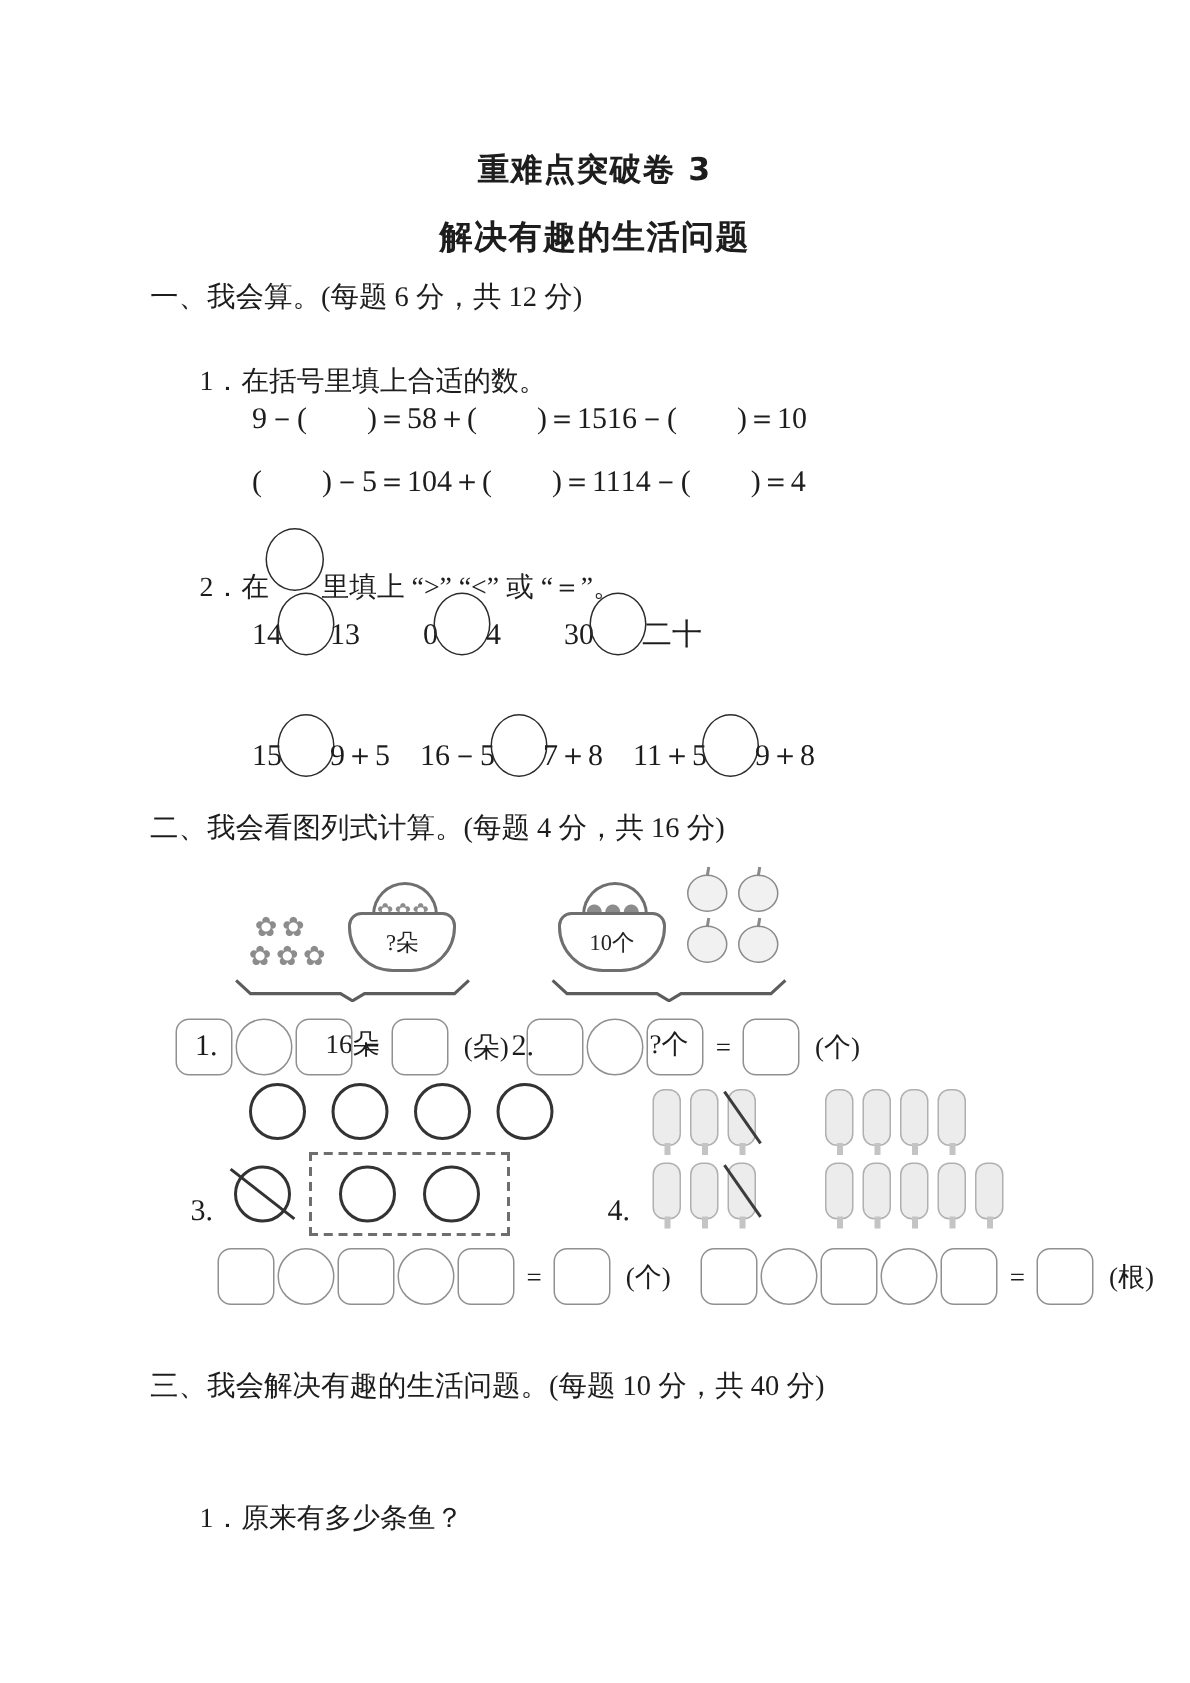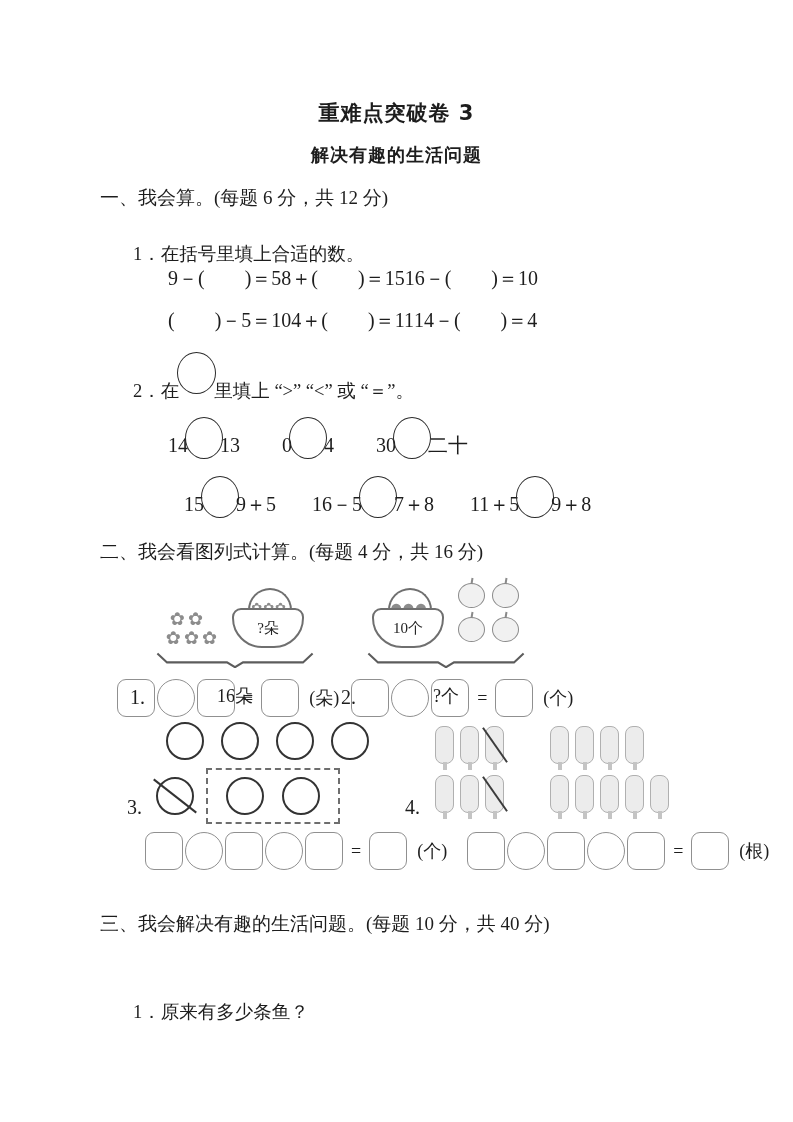--- a/index.html
+++ b/index.html
@@ -10,33 +10,33 @@
   }
   .row { position:absolute; white-space:nowrap; }
   .title {
     position:absolute; top:99px; left:0; width:100%; text-align:center;
     font-family:"DejaVu Sans","Liberation Sans",sans-serif;
     font-weight:bold; font-size:21px; letter-spacing:1px;
   }
   .subtitle {
     position:absolute; top:143px; left:0; width:100%; text-align:center;
     font-family:"DejaVu Sans","Liberation Sans",sans-serif;
-    font-weight:bold; font-size:18px; letter-spacing:1px;
+    font-weight:bold; font-size:22px; letter-spacing:1px;
   }
   .s-heading { left:100px; font-size:19px; }
   .item { left:133px; font-size:18.5px; }
   .eq-row { left:168px; font-size:20px; display:flex; }
   .item2-row { left:133px; font-size:18.5px; display:flex; align-items:flex-end; }
   .inline-circle {
     display:inline-block; width:37px; height:40px; border:1.6px solid #2b2b2b;
     border-radius:50%; margin:0 -2px 9px -2px;
   }
   .cmp-row { font-size:20px; display:flex; align-items:flex-end; }
-  .cmp-row1 { left:168px; top:417px; gap:42px; }
-  .cmp-row2 { left:184px; top:476px; gap:36px;text-align:center; }
+  .cmp-row1 { left:168px; top:395px; gap:42px; }
+  .cmp-row2 { left:168px; top:476px; gap:20px;text-align:center; }
   .cmp-group { display:inline-flex; align-items:flex-end; }
   .cmp-num { line-height:27px; }
   .cmp-circle {
     display:inline-block; width:36px; height:40px; border:1.6px solid #2b2b2b;
     border-radius:50%; margin:0 -3px;
   }
   
   .figs-row { left:130px; top:583px; display:flex; align-items:flex-end; }
   .q-label { font-size:20px; line-height:22px; }
   .fig-col { display:flex; flex-direction:column; align-items:center; margin:0 4px 0 10px; }

